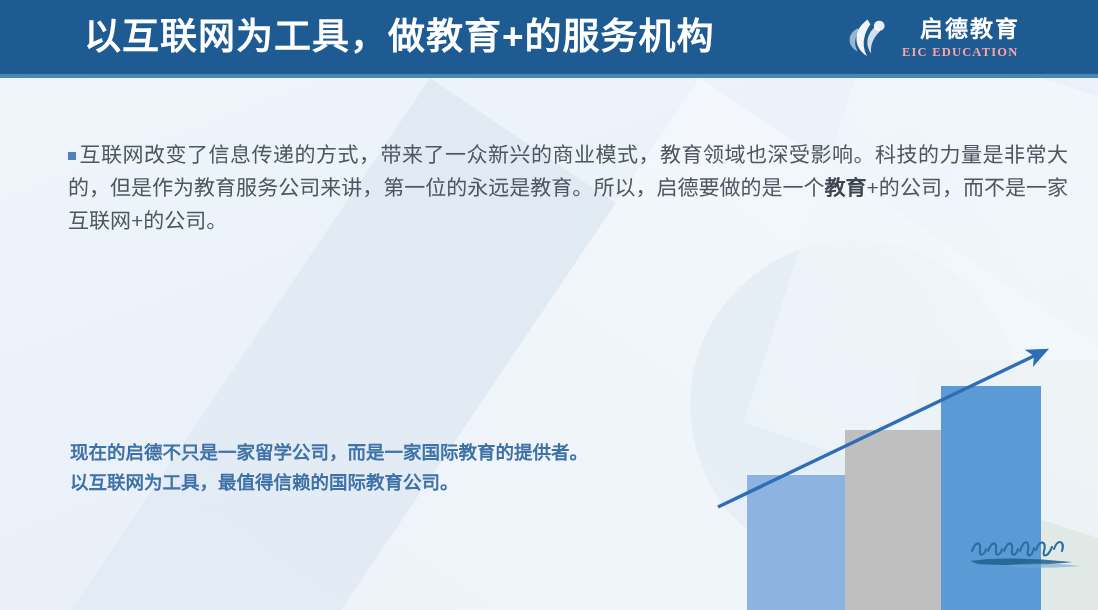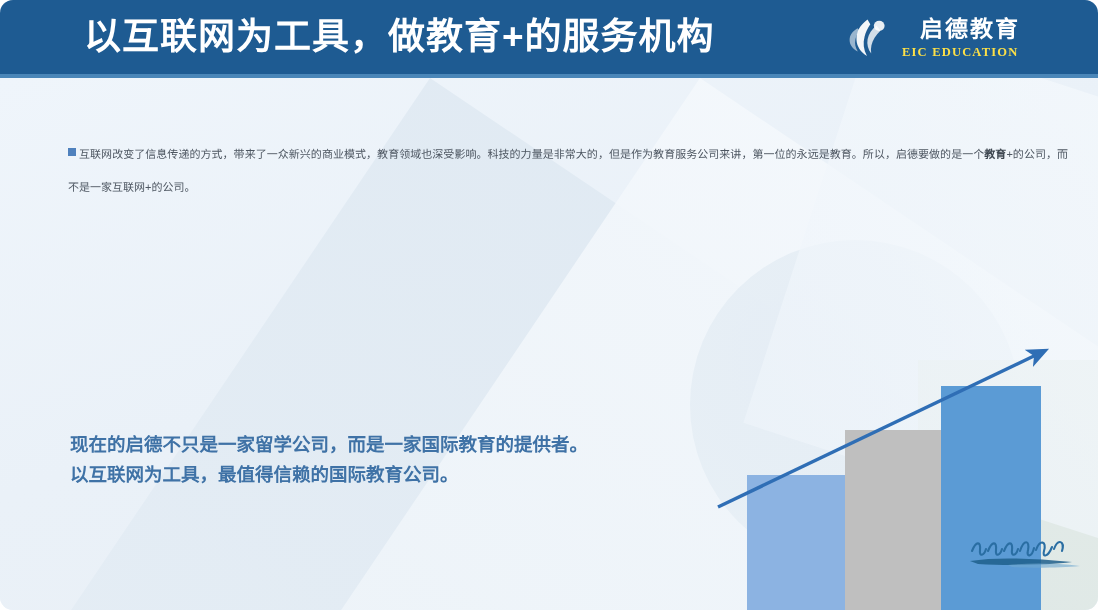--- a/index.html
+++ b/index.html
@@ -11,21 +11,20 @@
   body {
     font-family: "Liberation Sans", "DejaVu Sans", sans-serif;
   }
 
   .slide {
     position: relative;
     width: 1098px;
     height: 610px;
     overflow: hidden;
     background: #eef4fa;
-    border-radius: 13px;
   }
 
   
   .bg-base {
     position: absolute;
     inset: 78px 0 0 0;
     background: linear-gradient(160deg, #eff5fb 0%, #eaf1f8 45%, #e9eff5 100%);
   }
   .bg-diag-1 {
     position: absolute;
@@ -129,36 +128,36 @@
     line-height: 1;
   }
   .logo-cn {
     color: #ffffff;
     font-size: 23px;
     font-weight: 700;
     letter-spacing: 2px;
     margin-left: 18px;
   }
   .logo-en {
-    color: #fde047;
+    color: #fca5a5;
     font-family: "Liberation Serif", "DejaVu Serif", serif;
     font-size: 12.5px;
     font-weight: 700;
     letter-spacing: 1.2px;
     margin-top: 5px;
   }
 
   
   .body-text {
     position: absolute;
     left: 68px;
     top: 138px;
     width: 1000px;
     color: #4d5661;
-    font-size: 11px;
+    font-size: 21px;
     line-height: 33px;
     text-align: justify;
   }
   .para {
     margin: 0;
     text-indent: 0;
   }
   .bullet {
     display: inline-block;
     width: 8px;
@@ -241,21 +240,21 @@
         <span class="logo-en">EIC EDUCATION</span>
       </div>
     </div>
   </div>
   <div class="header-rule"></div>
 
   <div class="body-text">
     <p class="para"><span class="bullet" style="background: rgb(79, 129, 189);"></span><span>互联网改变了信息传递的方式，带来了一众新兴的商业模式，教育领域也深受影响。科技的力量是非常大的，但是作为教育服务公司来讲，第一位的永远是教育。所以，启德要做的是一个</span><span class="b">教育</span><span>+的公司，而不是一家互联网+的公司。</span></p>
   </div>
 
-  <div class="statement" style="color: rgb(63, 114, 166);">
+  <div class="statement" style="color: rgb(63, 114, 166); margin-top: 8px;">
     <div>现在的启德不只是一家留学公司，而是一家国际教育的提供者。</div>
     <div>以互联网为工具，最值得信赖的国际教育公司。</div>
   </div>
 
   <div class="chart">
     <div class="bar" style="left: 47px; width: 98px; height: 135.408px; background: rgb(140, 179, 226);"></div>
     <div class="bar" style="left: 145px; width: 96px; height: 179.676px; background: rgb(191, 191, 191);"></div>
     <div class="bar" style="left: 241px; width: 100px; height: 223.944px; background: rgb(91, 155, 213);"></div>
 
     <svg class="signature" viewBox="0 0 130 46">

